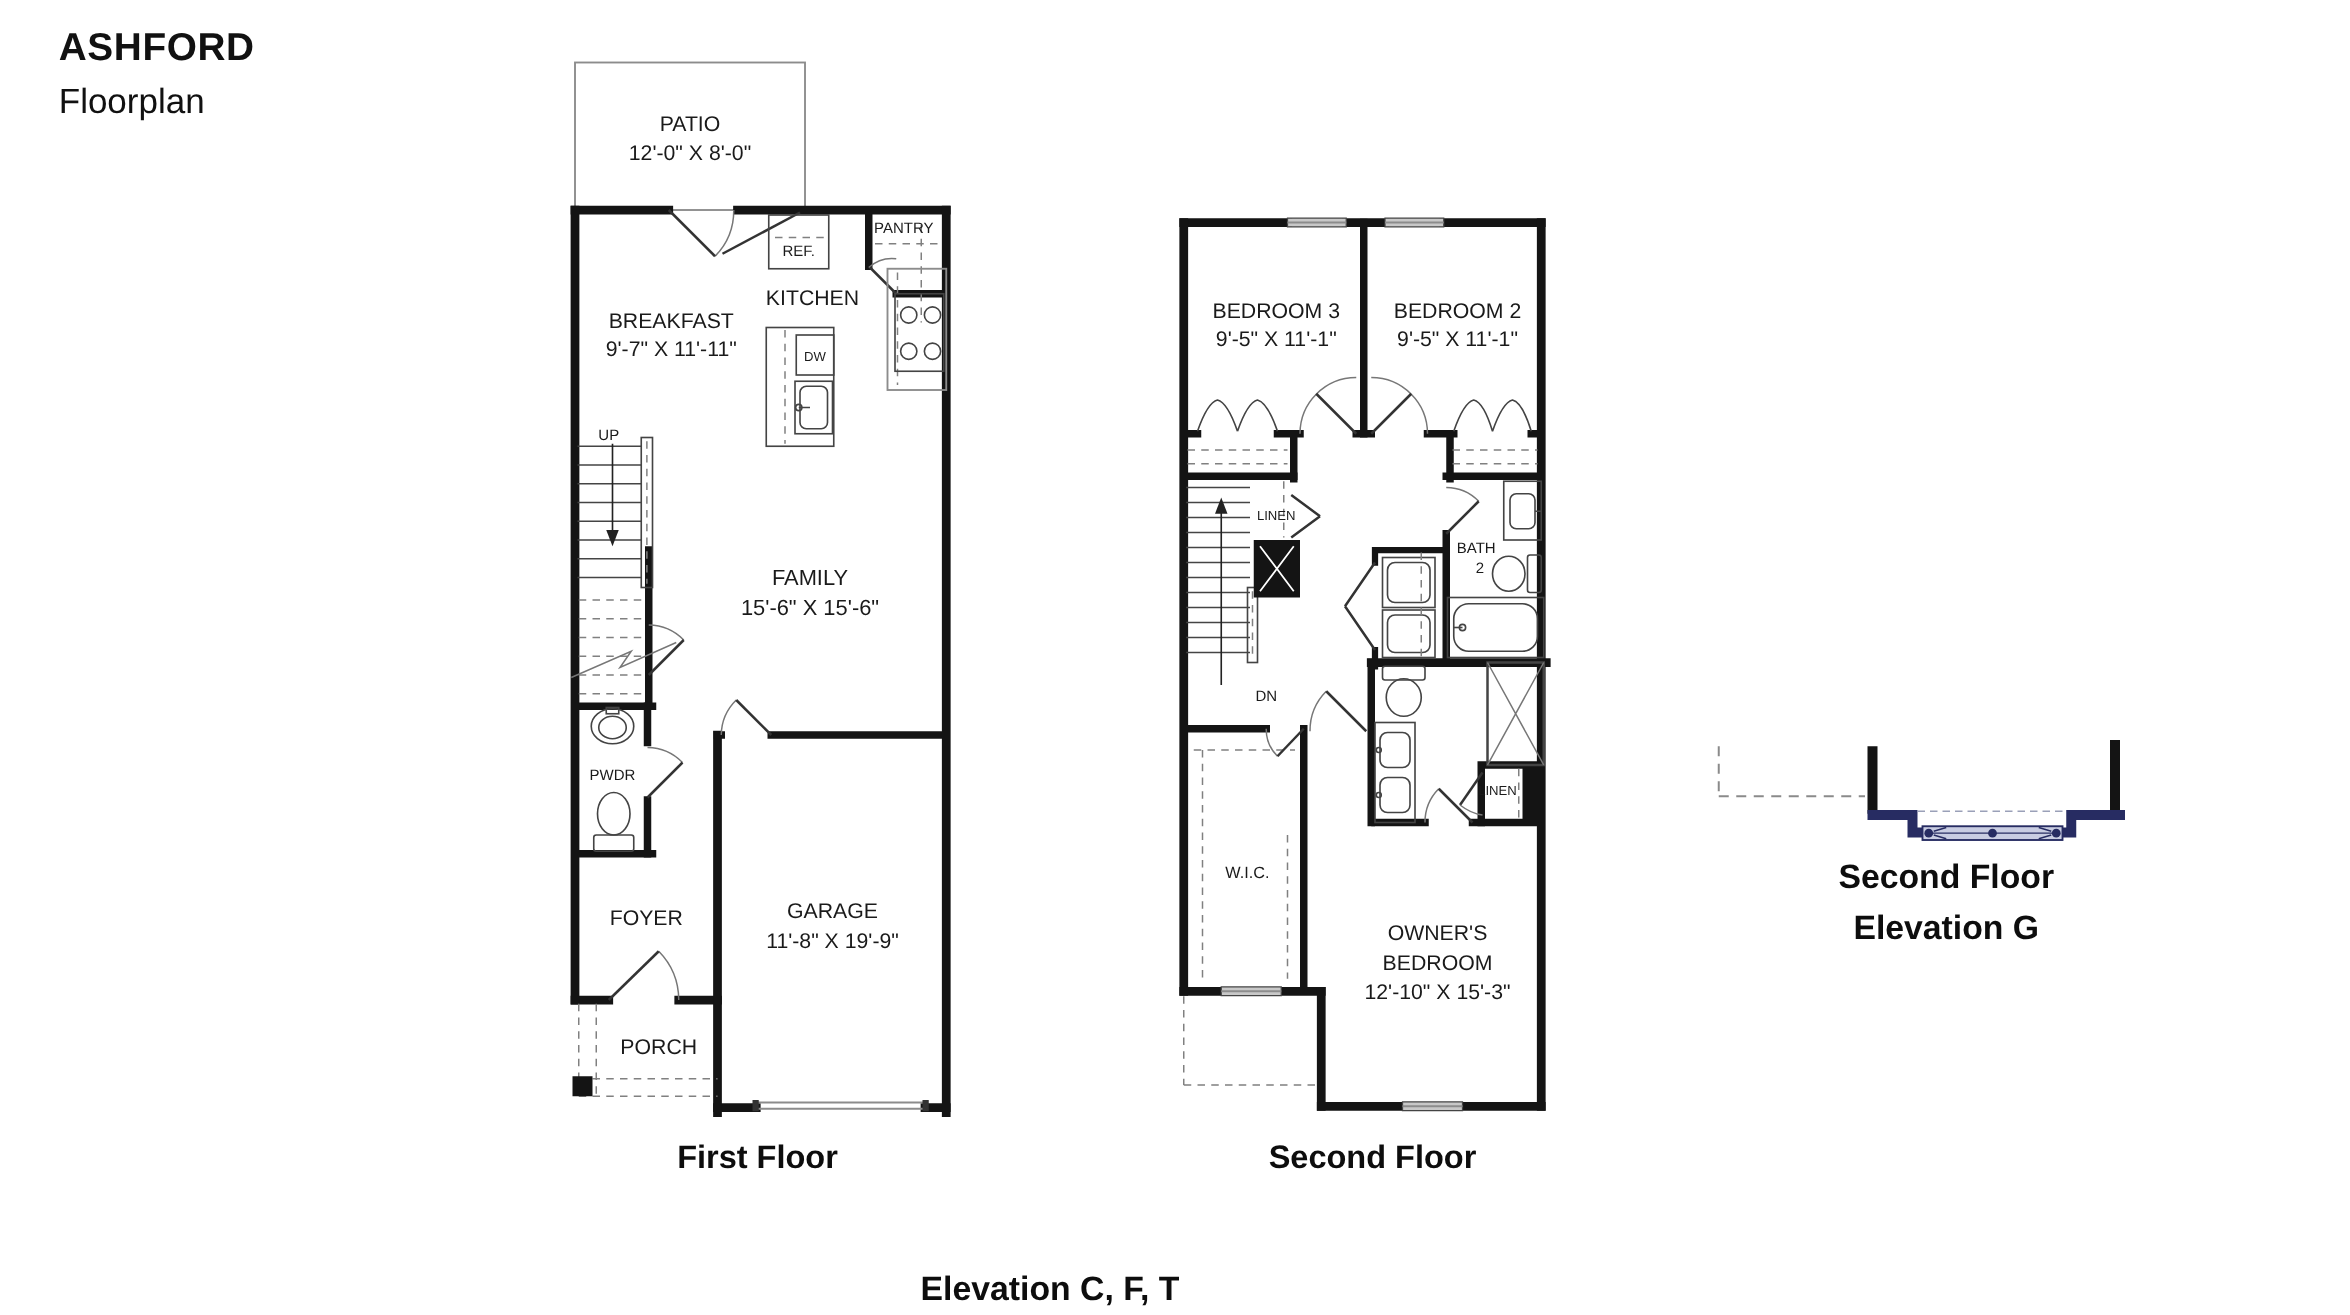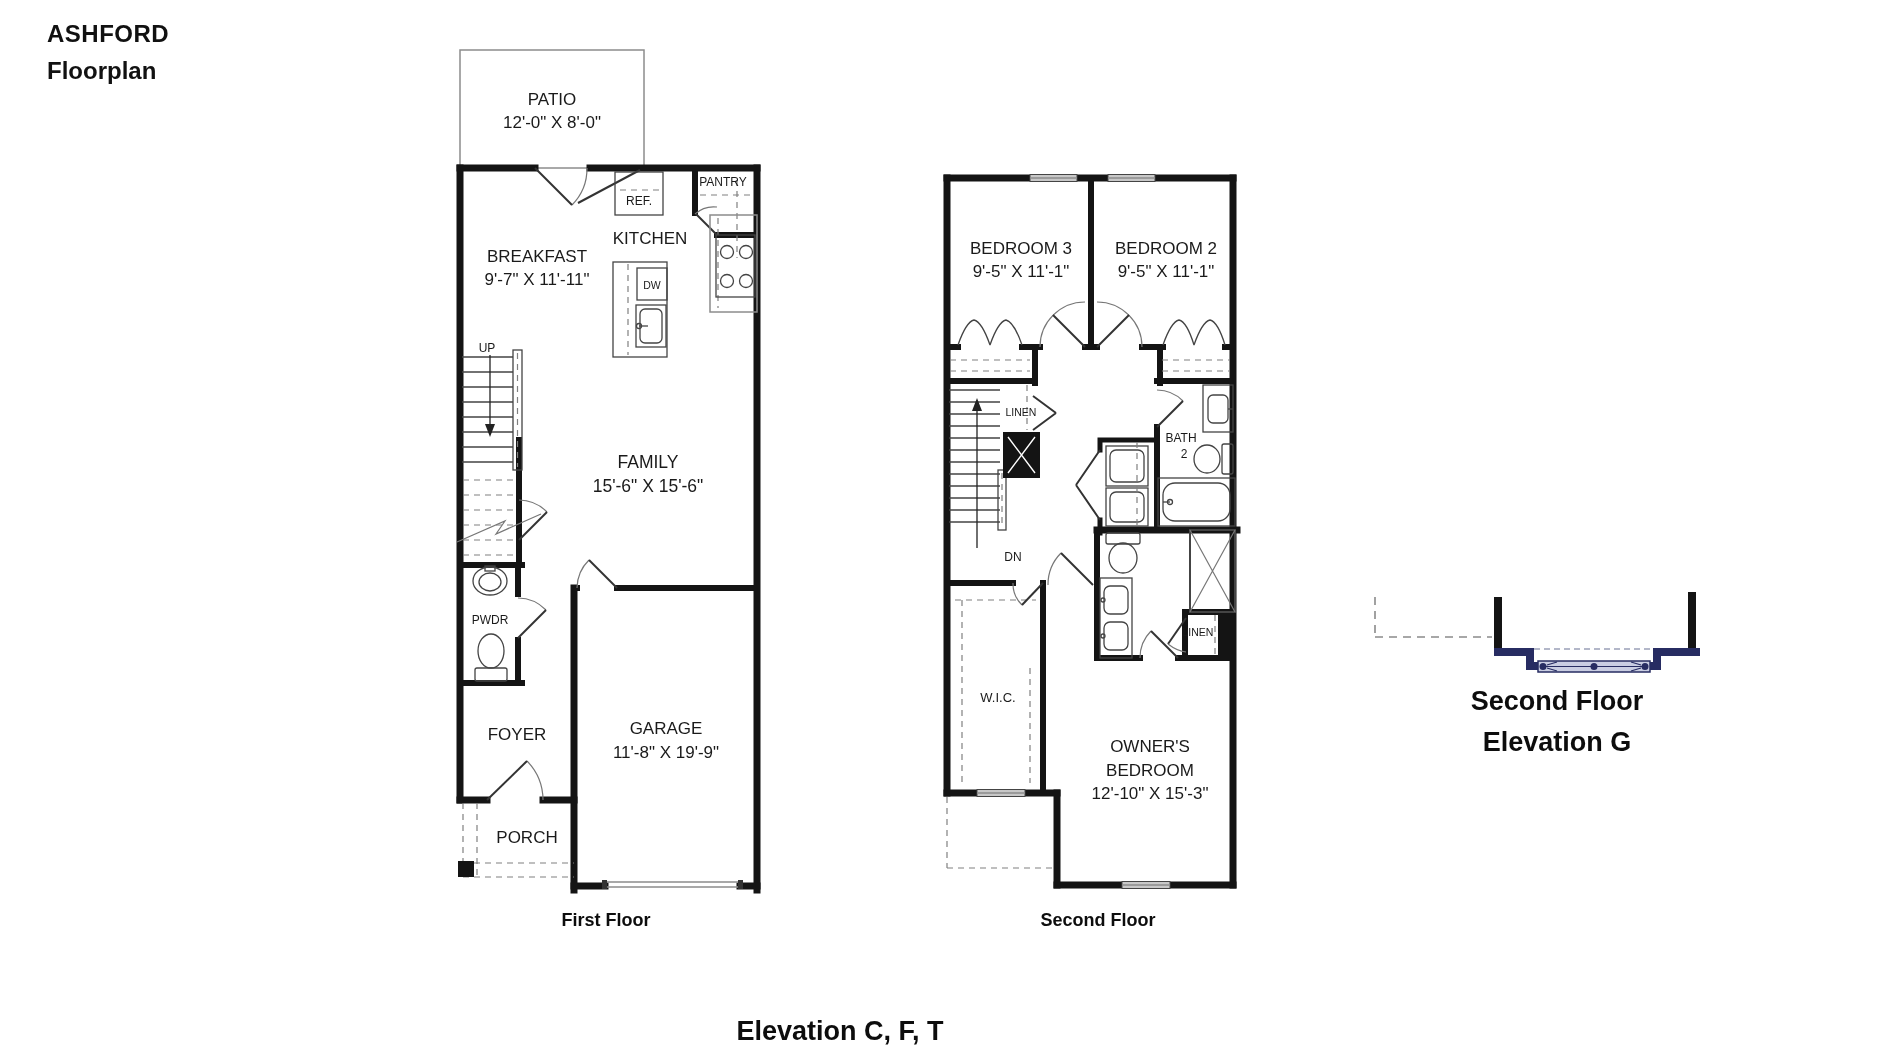--- a/index.html
+++ b/index.html
@@ -1,22 +1,22 @@
 <!DOCTYPE html>
 <html><head>
 <meta charset="utf-8">
 <style>
   html,body{margin:0;padding:0;background:#ffffff;}
   #page{position:relative;width:1880px;height:1052px;background:#fff;overflow:hidden;
         font-family:"Liberation Sans",sans-serif;color:#111;}
   .title-block{position:absolute;left:47px;top:20px;}
-  .title-block h1{margin:0;font-size:24px;font-weight:bold;letter-spacing:.5px;}
-  .title-block p{margin:9px 0 0 0;font-size:24px;font-weight:bold;}
+  .title-block h1{margin:0;font-size:31px;font-weight:bold;letter-spacing:.5px;}
+  .title-block p{margin:9px 0 0 0;font-size:28px;font-weight:normal;}
   svg{position:absolute;}
-  .cap{position:absolute;width:300px;text-align:center;font-weight:bold;font-size:18px;color:#0d0d0d;}
+  .cap{position:absolute;width:300px;text-align:center;font-weight:bold;font-size:26px;color:#0d0d0d;}
   .cap2{position:absolute;width:320px;text-align:center;font-weight:bold;font-size:27px;color:#0d0d0d;}
   
   text{font-family:"Liberation Sans",sans-serif;fill:#1a1a1a;}
   .rt{font-size:17px;text-anchor:middle;}
   .sm{font-size:12px;text-anchor:middle;}
   .xs{font-size:10.5px;text-anchor:middle;}
   .w7{stroke:#141414;stroke-width:7;fill:none;stroke-linecap:square;}
   .w6{stroke:#141414;stroke-width:6;fill:none;stroke-linecap:square;}
   .w5{stroke:#141414;stroke-width:5;fill:none;stroke-linecap:square;}
   .thin{stroke:#444;stroke-width:1.3;fill:none;}

